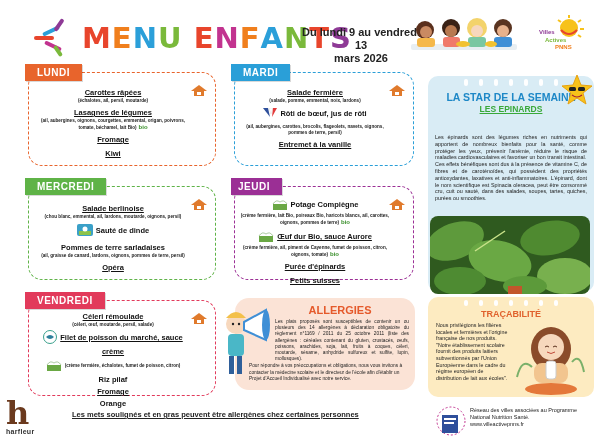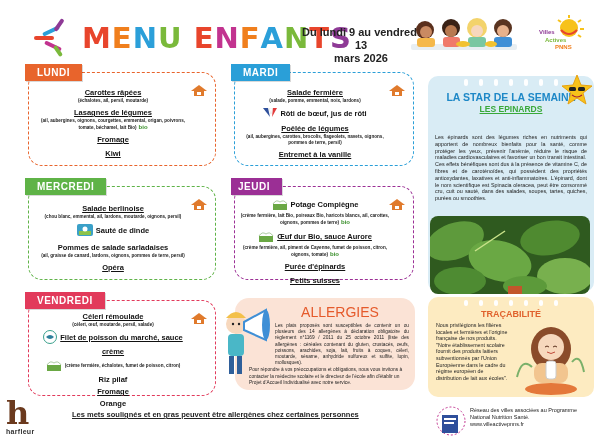--- a/index.html
+++ b/index.html
@@ -32,21 +32,21 @@
   .star-card { left: 428px; top: 76px; width: 166px; height: 216px; background: #d9ecf5; border-radius: 10px; }
   .star-title { color: #1e88c7; font-weight: bold; font-size: 10.5px; text-align: center; }
   .star-sub { color: #3aa93a; font-weight: bold; font-size: 8.5px; text-align: center; text-decoration: underline; }
   .star-text { font-size: 5.4px; line-height: 6.8px; color: #222; text-align: justify; padding: 0 7px; }
   .spinach { left: 430px; top: 216px; width: 160px; height: 78px; border-radius: 8px; overflow: hidden; }
   .trac-card { left: 428px; top: 297px; width: 166px; height: 100px; background: #fdebc1; border-radius: 10px; }
   .trac-title { color: #e0622d; font-weight: bold; font-size: 9px; text-align: center; }
   .trac-text { font-size: 5.3px; line-height: 6.6px; color: #222; width: 72px; }
 
   .allergy { left: 235px; top: 298px; width: 180px; height: 92px; background: #fbe3d6; border-radius: 14px; }
-  .allergy-title { color: #e55a2b; font-weight: normal; font-size: 14px; text-align: center; }
+  .allergy-title { color: #e55a2b; font-weight: bold; font-size: 11px; text-align: center; }
   .allergy-text { font-size: 4.8px; line-height: 6.2px; color: #222; }
 
   .footer-note { left: 72px; top: 410px; font-size: 7.5px; font-weight: bold; text-decoration: underline; }
   .pnns-text { left: 470px; top: 407px; font-size: 5.5px; line-height: 7px; }
 </style>
 </head>
 <body>
 
 <div class="abs title-wrap">
   <div class="burst">
@@ -129,21 +129,20 @@
       <div class="card-body" style="top: 15px;">
         <div class="dish"><span>Salade fermière</span></div>
         <div class="ing"><span>(salade, pomme, emmental, noix, lardons)</span></div>
         <div class="gap" style="height: 4px;"></div>
         <div class="dish plain"><span class="badge"><svg width="14" height="9" viewBox="0 0 14 9">
               <polygon points="0,0 5,0 7,9" fill="#2e4f9b"></polygon>
               <polygon points="6,0 10,0 8,6" fill="#fff" stroke="#ccc" stroke-width="0.3"></polygon>
               <polygon points="10,0 14,0 9,9" fill="#e23a3a"></polygon>
             </svg></span><span>Rôti de bœuf, jus de rôti</span></div>
         <div class="gap" style="height: 4px;"></div>
-        <div class="dish"><span>Poêlée de légumes</span></div>
         <div class="ing"><span>(ail, aubergines, carottes, brocolis, flageolets, navets, oignons, pommes de terre, persil)</span></div>
         <div class="gap" style="height: 4px;"></div>
         <div class="dish"><span>Entremet à la vanille</span></div>
       </div>
     </div>
     <div class="abs card" style="left: 28px; top: 186px; width: 188px; height: 94px; border-color: rgb(95, 179, 71);">
       <div class="abs tab" style="left: -4px; top: -9px; background: rgb(95, 179, 71);">MERCREDI</div>
       <svg class="hat" viewBox="0 0 16 12">
         <polygon points="8,0 16,6 0,6" fill="#e07a2c"></polygon>
         <rect x="3" y="6" width="10" height="5" fill="#e07a2c"></rect>
@@ -152,21 +151,21 @@
       <div class="card-body" style="top: 17px;">
         <div class="dish"><span>Salade berlinoise</span></div>
         <div class="ing"><span>(chou blanc, emmental, ail, lardons, moutarde, oignons, persil)</span></div>
         <div class="gap" style="height: 4px;"></div>
         <div class="dish plain"><span class="badge"><svg width="16" height="12" viewBox="0 0 16 12">
               <rect width="16" height="12" rx="2" fill="#3aa0c8"></rect>
               <rect x="2" y="7" width="12" height="4" fill="#8bc34a"></rect>
               <circle cx="8" cy="5" r="2.5" fill="#fff"></circle>
             </svg></span><span>Sauté de dinde</span></div>
         <div class="gap" style="height: 4px;"></div>
-        <div class="dish plain"><span>Pommes de salade sarladaises</span></div>
+        <div class="dish plain"><span>Pommes de terre sarladaises</span></div>
         <div class="ing"><span>(ail, graisse de canard, lardons, oignons, pommes de terre, persil)</span></div>
         <div class="gap" style="height: 4px;"></div>
         <div class="dish"><span>Opéra</span></div>
       </div>
     </div>
     <div class="abs card" style="left: 234px; top: 186px; width: 180px; height: 94px; border-color: rgb(155, 47, 149);">
       <div class="abs tab" style="left: -4px; top: -9px; background: rgb(155, 47, 149); padding-left: 7px;">JEUDI</div>
       <svg class="hat" viewBox="0 0 16 12">
         <polygon points="8,0 16,6 0,6" fill="#e07a2c"></polygon>
         <rect x="3" y="6" width="10" height="5" fill="#e07a2c"></rect>

